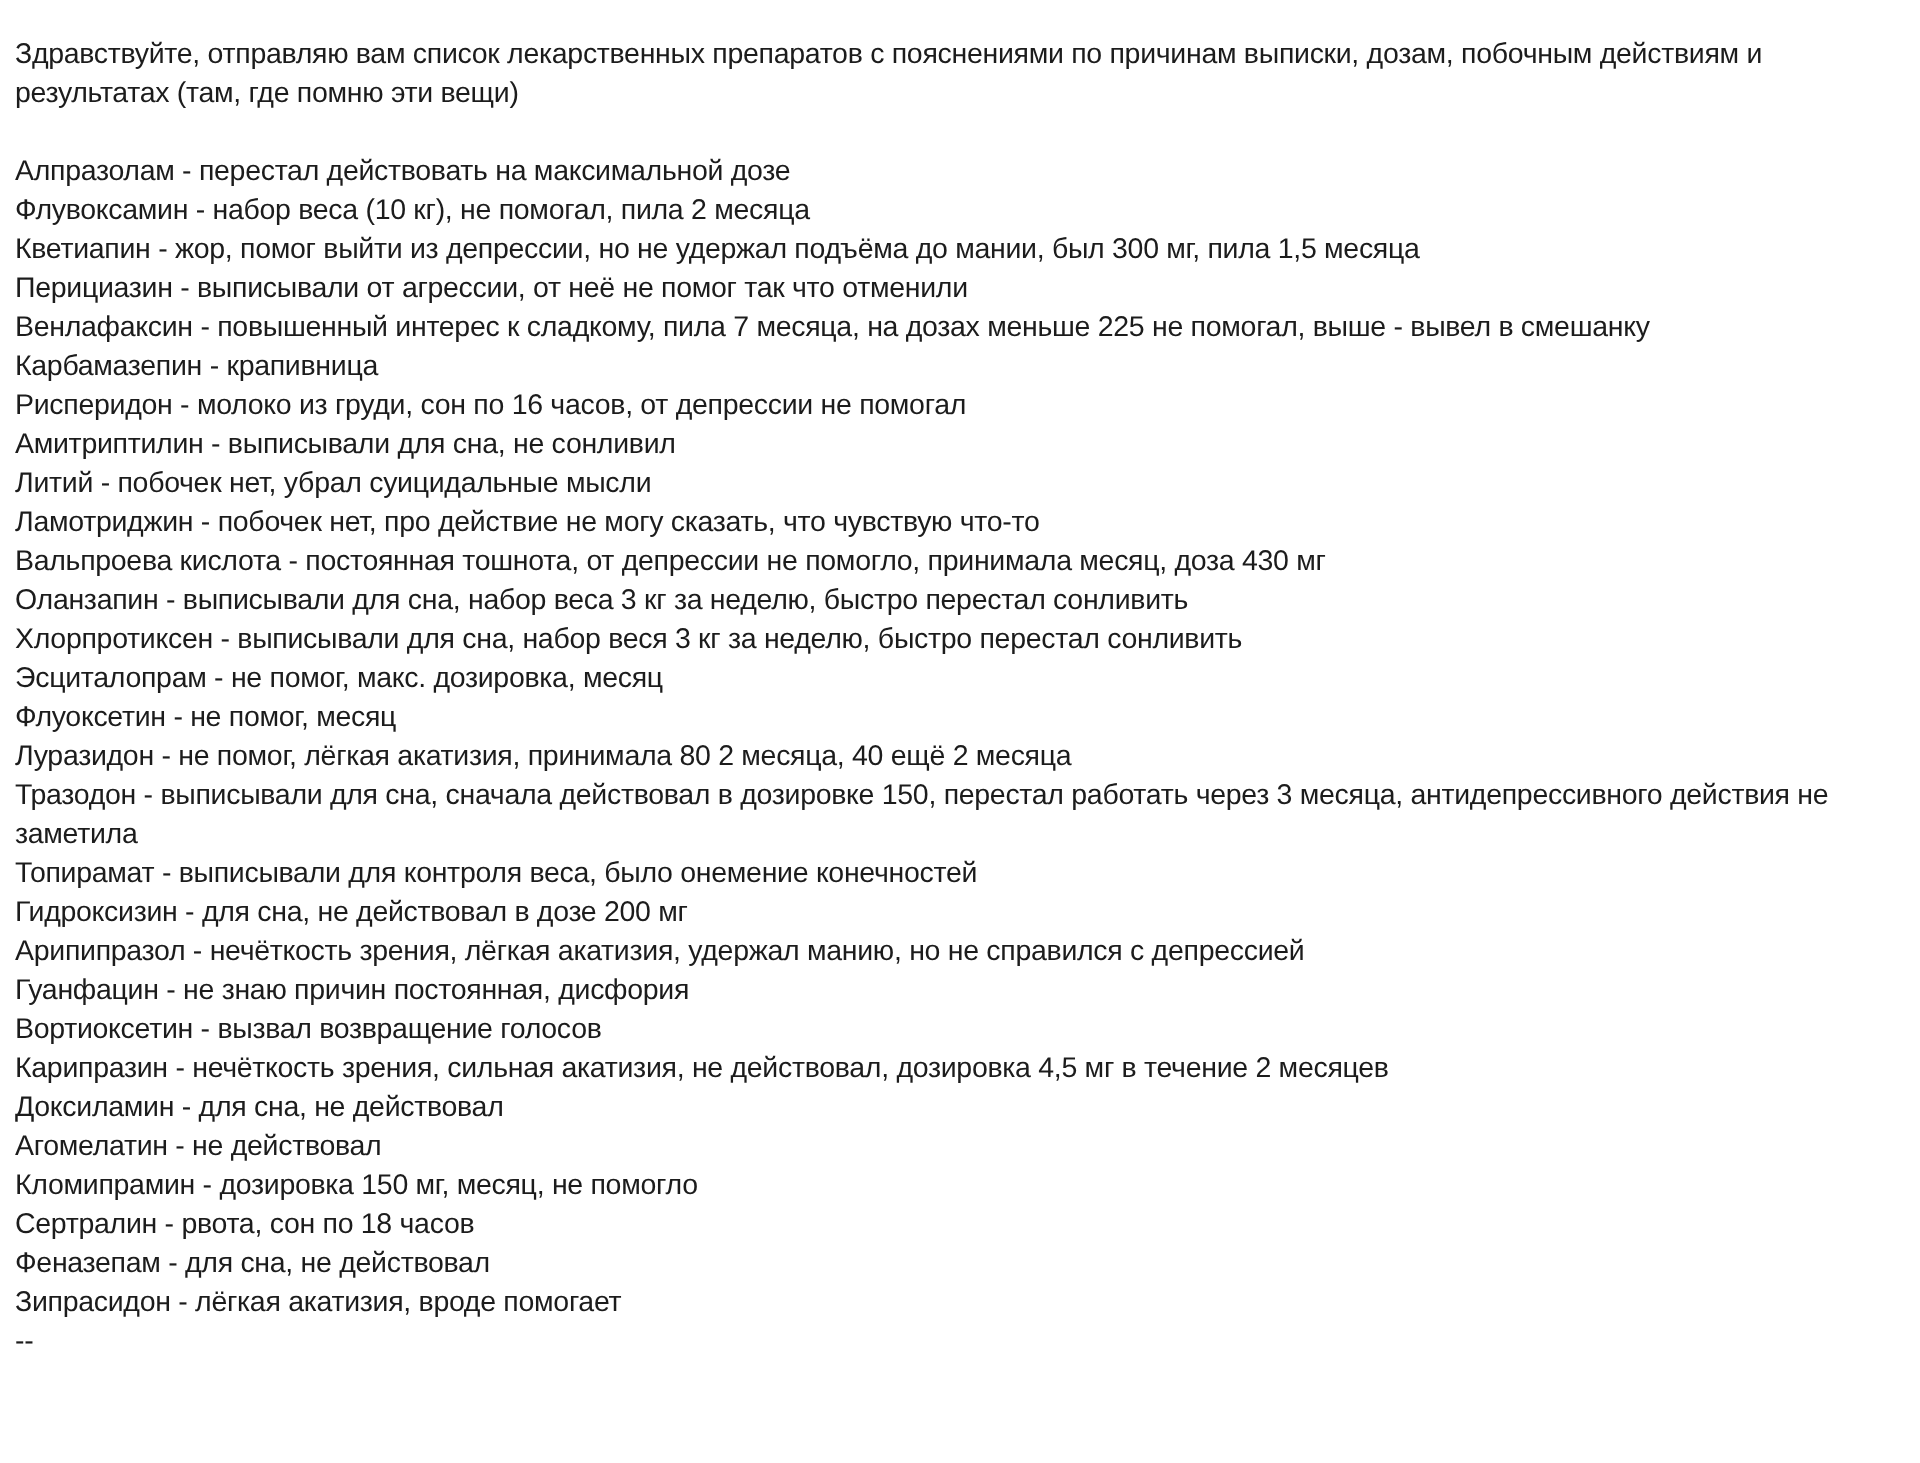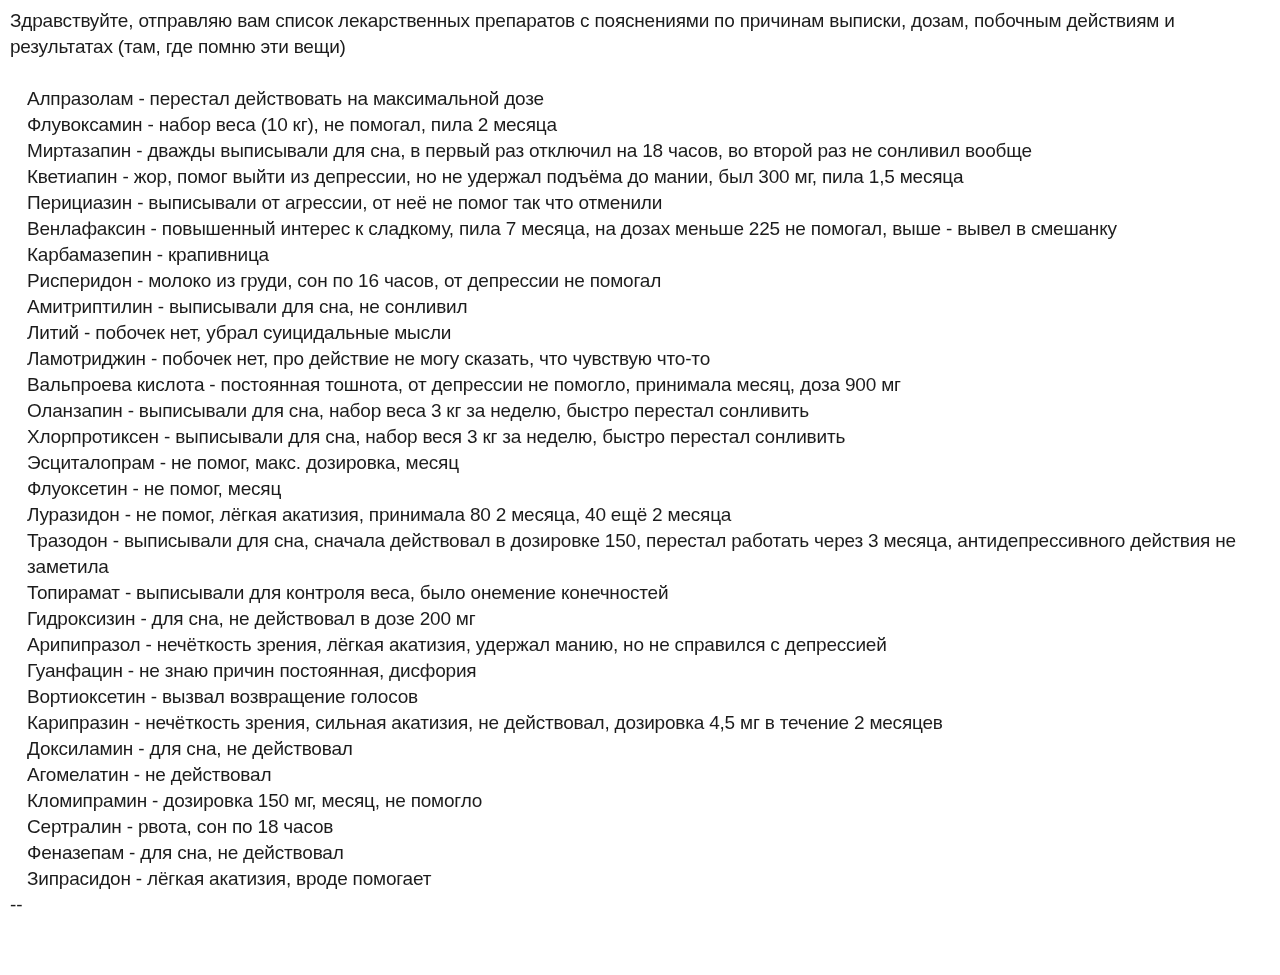--- a/index.html
+++ b/index.html
@@ -11,62 +11,60 @@
     width: 1280px;
     height: 975px;
     overflow: hidden;
     font-family: "Liberation Sans", "DejaVu Sans", sans-serif;
     font-size: 19px;
     line-height: 26px;
     letter-spacing: -0.2px;
     color: #1c1c1c;
   }
   .message-body {
-    padding: 8px 28px 0 10px;
+    padding: 24px 28px 0 10px;
     box-sizing: border-box;
     width: 1280px;
   }
   .greeting {
     margin: 0;
     max-width: 1240px;
     white-space: pre-wrap;
   }
   .blank-line {
     height: 26px;
   }
   .med-line {
     white-space: pre-wrap;
     max-width: 1245px;
-    margin-left: 17px;
   }
   .signature-delimiter {
     white-space: pre;
   }
 </style>
 </head>
 <body>
 
 <main class="message-body">
   <p class="greeting">Здравствуйте, отправляю вам список лекарственных препаратов с пояснениями по причинам выписки, дозам, побочным действиям и результатах (там, где помню эти вещи)</p>
 
   <div class="blank-line"></div>
 
   <div id="medication-list">
       <div class="med-line">Алпразолам - перестал действовать на максимальной дозе</div>
       <div class="med-line">Флувоксамин - набор веса (10 кг), не помогал, пила 2 месяца</div>
-      <div class="med-line">Миртазапин - дважды выписывали для сна, в первый раз отключил на 18 часов, во второй раз не сонливил вообще</div>
       <div class="med-line">Кветиапин - жор, помог выйти из депрессии, но не удержал подъёма до мании, был 300 мг, пила 1,5 месяца</div>
       <div class="med-line">Перициазин - выписывали от агрессии, от неё не помог так что отменили</div>
       <div class="med-line">Венлафаксин - повышенный интерес к сладкому, пила 7 месяца, на дозах меньше 225 не помогал, выше - вывел в смешанку</div>
       <div class="med-line">Карбамазепин - крапивница</div>
       <div class="med-line">Рисперидон - молоко из груди, сон по 16 часов, от депрессии не помогал</div>
       <div class="med-line">Амитриптилин - выписывали для сна, не сонливил</div>
       <div class="med-line">Литий - побочек нет, убрал суицидальные мысли</div>
       <div class="med-line">Ламотриджин - побочек нет, про действие не могу сказать, что чувствую что-то</div>
-      <div class="med-line">Вальпроева кислота - постоянная тошнота, от депрессии не помогло, принимала месяц, доза 900 мг</div>
+      <div class="med-line">Вальпроева кислота - постоянная тошнота, от депрессии не помогло, принимала месяц, доза 430 мг</div>
       <div class="med-line">Оланзапин - выписывали для сна, набор веса 3 кг за неделю, быстро перестал сонливить</div>
       <div class="med-line">Хлорпротиксен - выписывали для сна, набор веся 3 кг за неделю, быстро перестал сонливить</div>
       <div class="med-line">Эсциталопрам - не помог, макс. дозировка, месяц</div>
       <div class="med-line">Флуоксетин - не помог, месяц</div>
       <div class="med-line">Луразидон - не помог, лёгкая акатизия, принимала 80 2 месяца, 40 ещё 2 месяца</div>
       <div class="med-line">Тразодон - выписывали для сна, сначала действовал в дозировке 150, перестал работать через 3 месяца, антидепрессивного действия не заметила</div>
       <div class="med-line">Топирамат - выписывали для контроля веса, было онемение конечностей</div>
       <div class="med-line">Гидроксизин - для сна, не действовал в дозе 200 мг</div>
       <div class="med-line">Арипипразол - нечёткость зрения, лёгкая акатизия, удержал манию, но не справился с депрессией</div>
       <div class="med-line">Гуанфацин - не знаю причин постоянная, дисфория</div>

